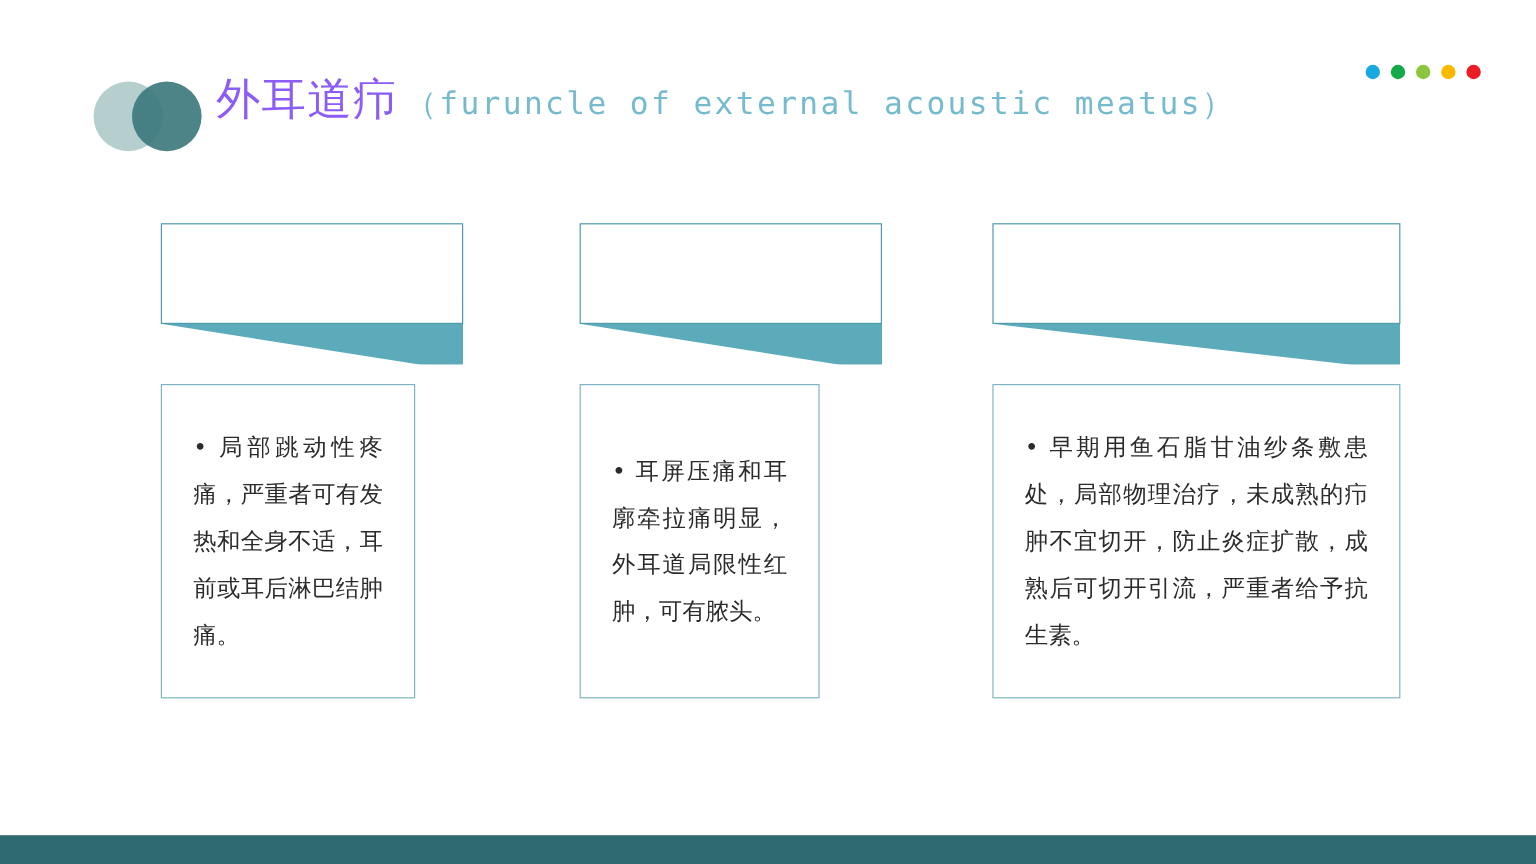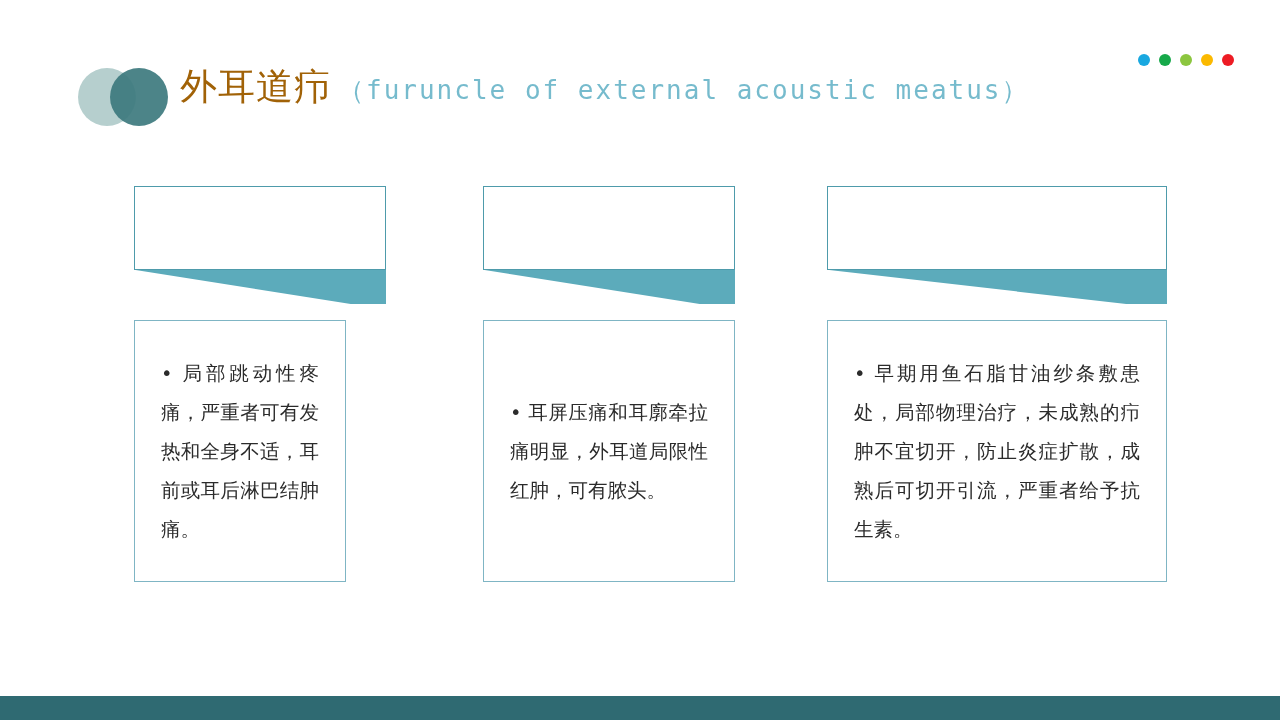--- a/index.html
+++ b/index.html
@@ -61,24 +61,24 @@
     left: 180px;
     top: 68px;
     height: 60px;
     display: flex;
     align-items: baseline;
     white-space: nowrap;
   }
   .title-cn {
     font-size: 37px;
     line-height: 1;
-    color: #a16207;
+    color: #8b5cf6;
     letter-spacing: 1px;
     font-weight: 400;
-    font-family: Liberation Sans, sans-serif;
+    font-family: Liberation Mono, monospace;
   }
   .title-en {
     font-size: 26px;
     line-height: 1;
     color: #76bbcd;
     margin-left: 6px;
     letter-spacing: 2.0px;
     font-family: "DejaVu Sans Mono", "Liberation Mono", monospace;
   }
 
@@ -174,21 +174,21 @@
   
   .col-1 { left: 134px; width: 252px; }
   .col-2 { left: 483px; width: 252px; }
   .col-3 { left: 827px; width: 340px; }
 
   .col-1 .plate-shadow { clip-path: polygon(0% 71%, 100% 53%, 100% 100%, 86% 100%); }
   .col-2 .plate-shadow { clip-path: polygon(0% 71%, 100% 53%, 100% 100%, 86% 100%); }
   .col-3 .plate-shadow { clip-path: polygon(0% 71%, 100% 55%, 100% 100%, 88% 100%); }
 
   .col-1 .body-box { width: 212px; }
-  .col-2 .body-box { width: 252px; }
+  .col-2 .body-box { width: 200px; }
   .col-3 .body-box { width: 340px; }
 
   
   .footer-bar {
     position: absolute;
     left: 0;
     bottom: 0;
     width: 1280px;
     height: 24px;
     background: #2f6a72;

